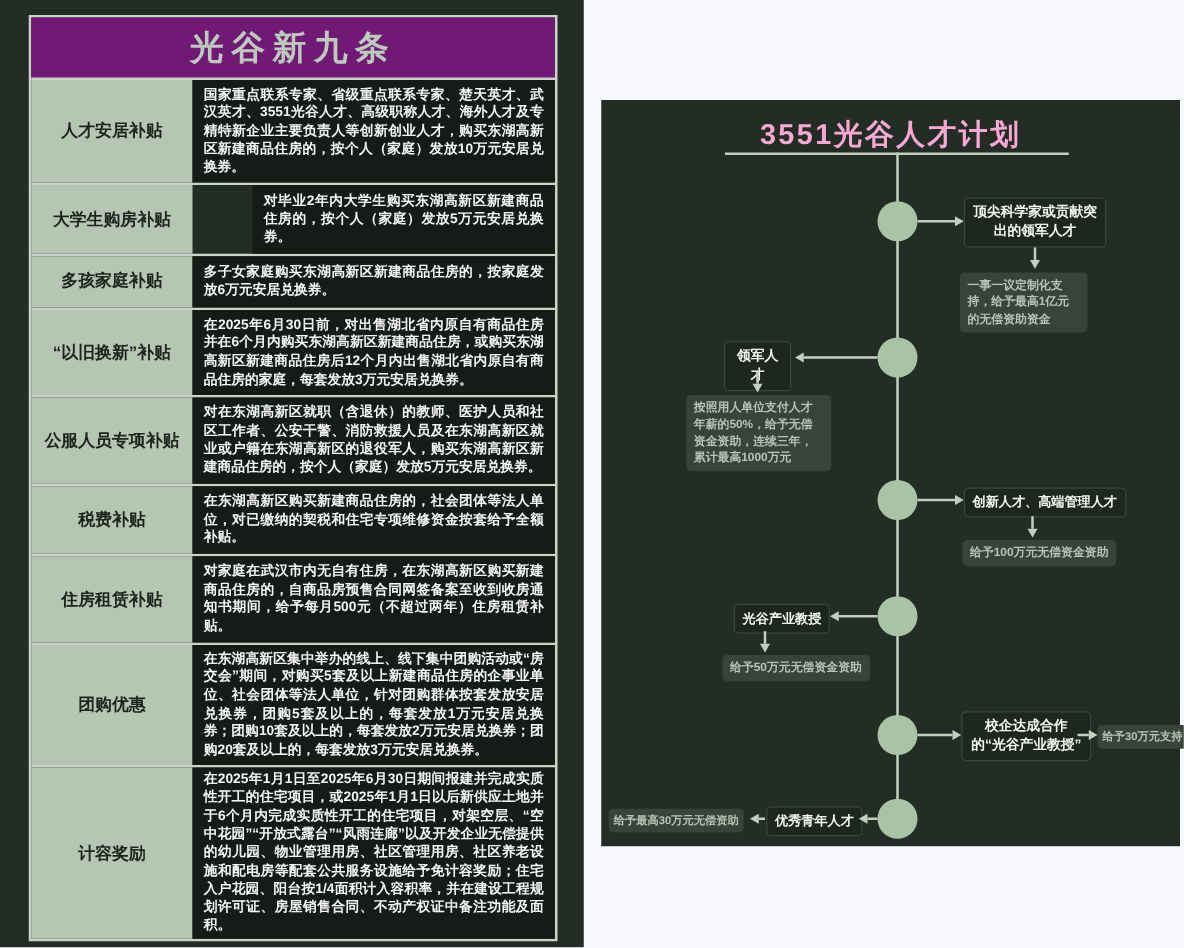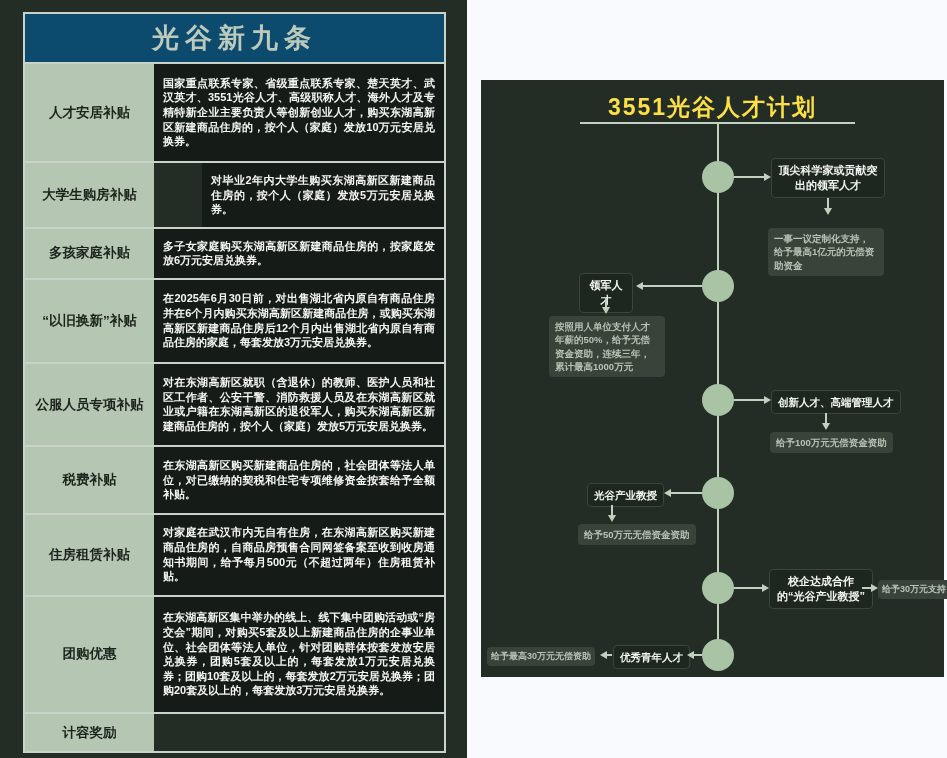--- a/index.html
+++ b/index.html
@@ -10,21 +10,21 @@
   }
   
   .left-panel{position:absolute;left:0;top:0;width:467px;height:758px;background:#232d25;}
   .gtable{
     position:absolute;left:23px;top:12px;width:423px;height:741px;
     border:2px solid #c9d3c9;box-sizing:border-box;
     display:flex;flex-direction:column;
   }
   .gtable-title{
     flex:0 0 48px;display:flex;align-items:center;justify-content:center;
-    background:#0c4a6e;color:#bccabb;font-size:27px;font-weight:bold;letter-spacing:6px;
+    background:#701a75;color:#bccabb;font-size:27px;font-weight:bold;letter-spacing:6px;
     border-bottom:2px solid #c9d3c9;
   }
   .trow{display:flex;border-bottom:2px solid #c9d3c9;min-height:0;}
   .trow:last-child{border-bottom:none;}
   .trow .tlabel{
     flex:0 0 129px;background:#b5c6b2;color:#1d231d;
     display:flex;align-items:center;justify-content:center;text-align:center;
     font-size:13.5px;font-weight:bold;padding:2px 6px;box-sizing:border-box;line-height:1.3;
   }
   .trow .tcontent{
@@ -35,21 +35,21 @@
   }
   
   .r1{flex:80 1 auto;} .r2{flex:51 1 auto;gap:48px;} .r3{flex:44 1 auto;}
   .r4{flex:81 1 auto;} .r5{flex:71 1 auto;} .r6{flex:63 1 auto;}
   .r7{flex:63 1 auto;} .r8{flex:107 1 auto;} .r9{flex:131 1 auto;}
 
   
   .right-panel{position:absolute;left:481px;top:80px;width:463px;height:597px;background:#232d25;}
   .rp-title{
     position:absolute;left:0;top:12px;width:100%;text-align:center;
-    color:#fde047;font-size:23px;font-weight:bold;letter-spacing:2px;
+    color:#f9a8d4;font-size:23px;font-weight:bold;letter-spacing:2px;
   }
   .rp-hline{position:absolute;left:99px;top:42px;width:275px;height:2px;background:#c2d0c0;}
   .rp-vline{position:absolute;left:236px;top:42px;width:2px;height:533px;background:#c2d0c0;}
   .circle{position:absolute;left:221px;width:32px;height:32px;border-radius:50%;background:#a9c3a5;}
   .stem-h{position:absolute;height:2px;background:#c2d0c0;}
   .stem-v{position:absolute;width:2px;background:#c2d0c0;}
   .tri-r{position:absolute;width:0;height:0;border-top:4px solid transparent;border-bottom:4px solid transparent;border-left:7px solid #c2d0c0;}
   .tri-l{position:absolute;width:0;height:0;border-top:4px solid transparent;border-bottom:4px solid transparent;border-right:7px solid #c2d0c0;}
   .tri-d{position:absolute;width:0;height:0;border-left:4px solid transparent;border-right:4px solid transparent;border-top:7px solid #c2d0c0;}
   .nlabel{
@@ -100,20 +100,21 @@
     <div class="trow r7">
       <div class="tlabel">住房租赁补贴</div>
       <div class="tcontent">对家庭在武汉市内无自有住房，在东湖高新区购买新建商品住房的，自商品房预售合同网签备案至收到收房通知书期间，给予每月500元（不超过两年）住房租赁补贴。</div>
     </div>
     <div class="trow r8">
       <div class="tlabel">团购优惠</div>
       <div class="tcontent">在东湖高新区集中举办的线上、线下集中团购活动或“房交会”期间，对购买5套及以上新建商品住房的企事业单位、社会团体等法人单位，针对团购群体按套发放安居兑换券，团购5套及以上的，每套发放1万元安居兑换券；团购10套及以上的，每套发放2万元安居兑换券；团购20套及以上的，每套发放3万元安居兑换券。</div>
     </div>
     <div class="trow r9">
       <div class="tlabel">计容奖励</div>
+      <div class="tcontent">在2025年1月1日至2025年6月30日期间报建并完成实质性开工的住宅项目，或2025年1月1日以后新供应土地并于6个月内完成实质性开工的住宅项目，对架空层、“空中花园”“开放式露台”“风雨连廊”以及开发企业无偿提供的幼儿园、物业管理用房、社区管理用房、社区养老设施和配电房等配套公共服务设施给予免计容奖励；住宅入户花园、阳台按1/4面积计入容积率，并在建设工程规划许可证、房屋销售合同、不动产权证中备注功能及面积。</div>
     </div>
   </div>
 </div>
 
 <div class="right-panel">
   <div class="rp-title">3551光谷人才计划</div>
   <div class="rp-hline"></div>
   <div class="rp-vline"></div>
 
   <div class="circle" style="top:81px"></div>
@@ -121,21 +122,21 @@
   <div class="circle" style="top:304px"></div>
   <div class="circle" style="top:397px"></div>
   <div class="circle" style="top:492px"></div>
   <div class="circle" style="top:559px"></div>
 
   <div class="stem-h" style="left:253px;top:96px;width:30px"></div>
   <div class="tri-r" style="left:283px;top:93px"></div>
   <div class="nlabel" style="left:290px;top:78px;width:114px">顶尖科学家或贡献突出的领军人才</div>
   <div class="stem-v" style="left:346px;top:118px;height:10px"></div>
   <div class="tri-d" style="left:343px;top:128px"></div>
-  <div class="ndesc" style="left:287px;top:148px;width:116px">一事一议定制化支持，给予最高1亿元的无偿资助资金</div>
+  <div class="ndesc" style="left:287px;top:138px;width:102px">一事一议定制化支持，给予最高1亿元的无偿资助资金</div>
 
   <div class="nlabel" style="left:98px;top:193px;width:54px">领军人才</div>
   <div class="tri-l" style="left:155px;top:202px"></div>
   <div class="stem-h" style="left:162px;top:205px;width:59px"></div>
   <div class="stem-v" style="left:124px;top:217px;height:10px"></div>
   <div class="tri-d" style="left:121px;top:227px"></div>
   <div class="ndesc" style="left:68px;top:236px;width:116px">按照用人单位支付人才年薪的50%，给予无偿资金资助，连续三年，累计最高1000万元</div>
 
   <div class="stem-h" style="left:253px;top:319px;width:30px"></div>
   <div class="tri-r" style="left:283px;top:316px"></div>

